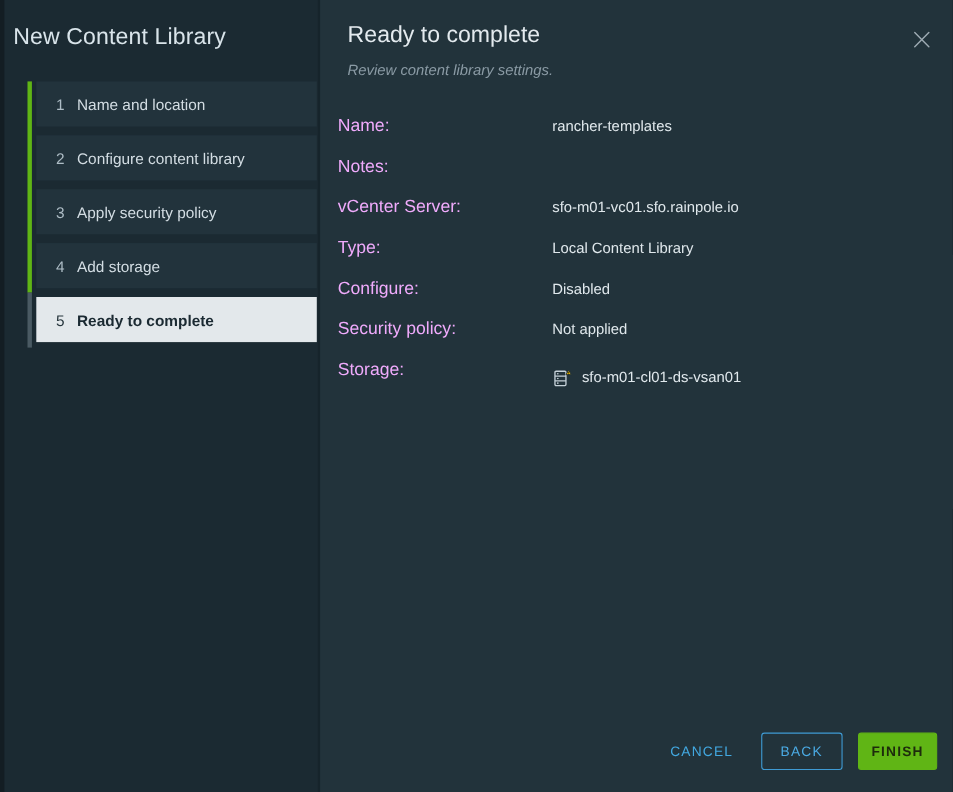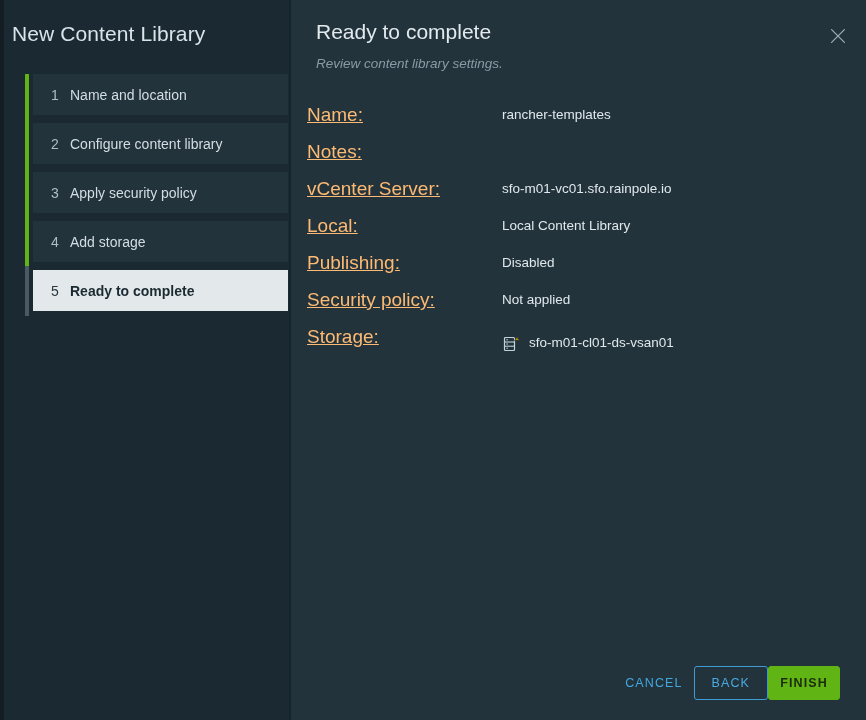--- a/index.html
+++ b/index.html
@@ -157,24 +157,23 @@
     right: 20px;
   }
   .detail-row {
     display: flex;
     align-items: flex-start;
     height: 37px;
     line-height: 22px;
   }
   .detail-label {
     flex: 0 0 195px;
-    font-size: 19px;
-    color: #fdba74;
-    white-space: nowrap;
-    text-decoration: underline;
+    font-size: 16px;
+    color: #f0abfc;
+    white-space: nowrap;
   }
   .detail-value {
     font-size: 13.5px;
     color: #e0e8ec;
     white-space: nowrap;
     display: flex;
     align-items: center;
   }
   .detail-row.storage-row { height: 44px; align-items: flex-start; }
   .detail-row.storage-row .detail-label { align-self: flex-start; }
@@ -189,24 +188,25 @@
   }
   .storage-value-wrap {
     display: flex;
     align-items: center;
     margin-top: 6px;
   }
 
   
   .footer {
     position: absolute;
-    right: 26px;
+    right: 14px;
     bottom: 20px;
     display: flex;
     align-items: flex-end;
+    gap: 14px;
   }
   .btn {
     font-family: "Liberation Sans", sans-serif;
     font-size: 12.5px;
     letter-spacing: 1.1px;
     text-transform: uppercase;
     cursor: pointer;
     border-radius: 3px;
     box-sizing: border-box;
     display: flex;
@@ -304,26 +304,26 @@
         <div class="detail-label">Notes:</div>
         <div class="detail-value"></div>
       </div>
 
       <div class="detail-row">
         <div class="detail-label">vCenter Server:</div>
         <div class="detail-value">sfo-m01-vc01.sfo.rainpole.io</div>
       </div>
 
       <div class="detail-row">
-        <div class="detail-label">Local:</div>
+        <div class="detail-label">Type:</div>
         <div class="detail-value">Local Content Library</div>
       </div>
 
       <div class="detail-row">
-        <div class="detail-label">Publishing:</div>
+        <div class="detail-label">Configure:</div>
         <div class="detail-value">Disabled</div>
       </div>
 
       <div class="detail-row">
         <div class="detail-label">Security policy:</div>
         <div class="detail-value">Not applied</div>
       </div>
 
       <div class="detail-row storage-row">
         <div class="detail-label">Storage:</div>

